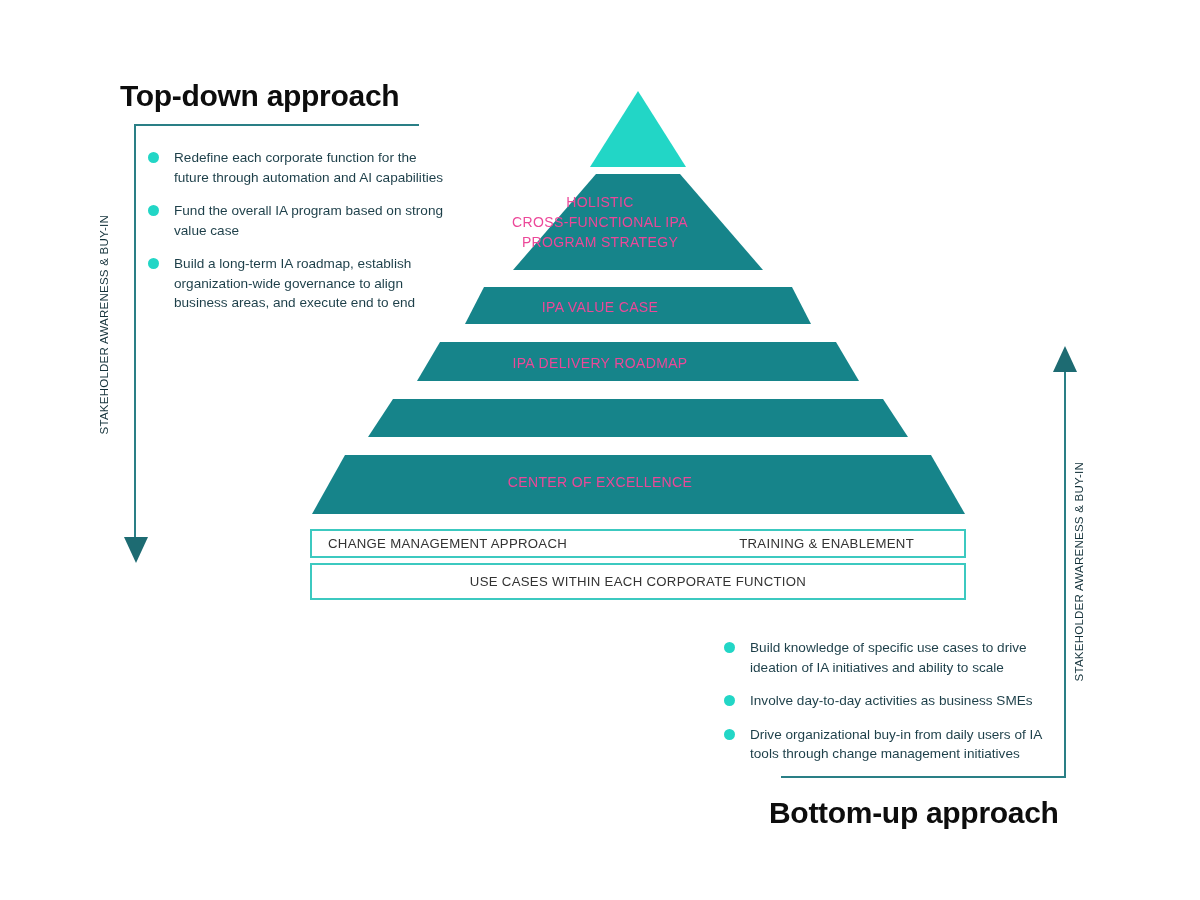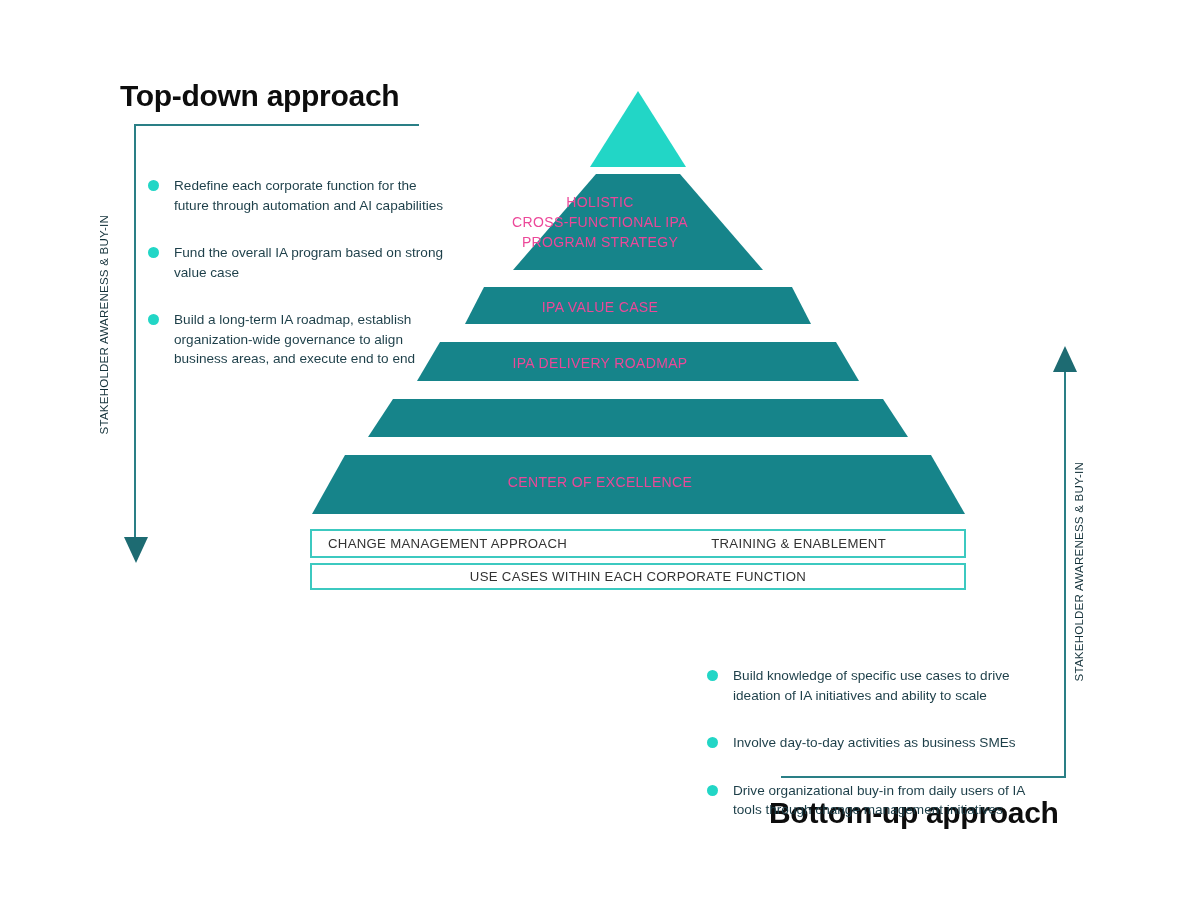--- a/index.html
+++ b/index.html
@@ -84,30 +84,29 @@
     transform: rotate(180deg);
   }
   #axis-label-left  { left: 98px;  top: 215px; }
   #axis-label-right { left: 1073px; top: 462px; }
 
   
   .bullet-list {
     position: absolute;
   }
   #bullets-topdown  { left: 148px; top: 148px; width: 296px; }
-  #bullets-bottomup { left: 707px; top: 638px; width: 344px; }
+  #bullets-bottomup { left: 724px; top: 638px; width: 344px; }
 
   .bullet-item {
     position: relative;
     padding-left: 26px;
     margin-bottom: 14px;
     font-size: 13.6px;
     line-height: 19.5px;
     color: #1d3f49;
-    margin-top: 28px;
   }
   .bullet-dot {
     position: absolute;
     left: 0;
     top: 4px;
     width: 11px;
     height: 11px;
     border-radius: 50%;
     background: #22d6c6;
   }
@@ -139,24 +138,24 @@
     box-sizing: border-box;
     border: 2px solid #3cc9c0;
     background: #ffffff;
     color: #333333;
     font-size: 13.2px;
     letter-spacing: 0.3px;
     display: flex;
     align-items: center;
   }
   #base-bar-1 { left: 310px; top: 529px; width: 656px; height: 29px; gap: 6px; }
-  #base-bar-2 { left: 310px; top: 563px; width: 656px; height: 27px; }
+  #base-bar-2 { left: 310px; top: 563px; width: 656px; height: 37px; }
 
   .bar-cell-left   { padding-left: 16px; }
-  .bar-cell-right  { margin-left: auto; padding-right: 78px; }
+  .bar-cell-right  { margin-left: auto; padding-right: 50px; }
   .bar-cell-center { width: 100%; text-align: center; }
 </style>
 </head>
 <body>
 
 <div id="stage">
 
   <div class="approach-title" id="title-topdown">Top-down approach</div>
 
   <div class="approach-title" id="title-bottomup">Bottom-up approach</div>

